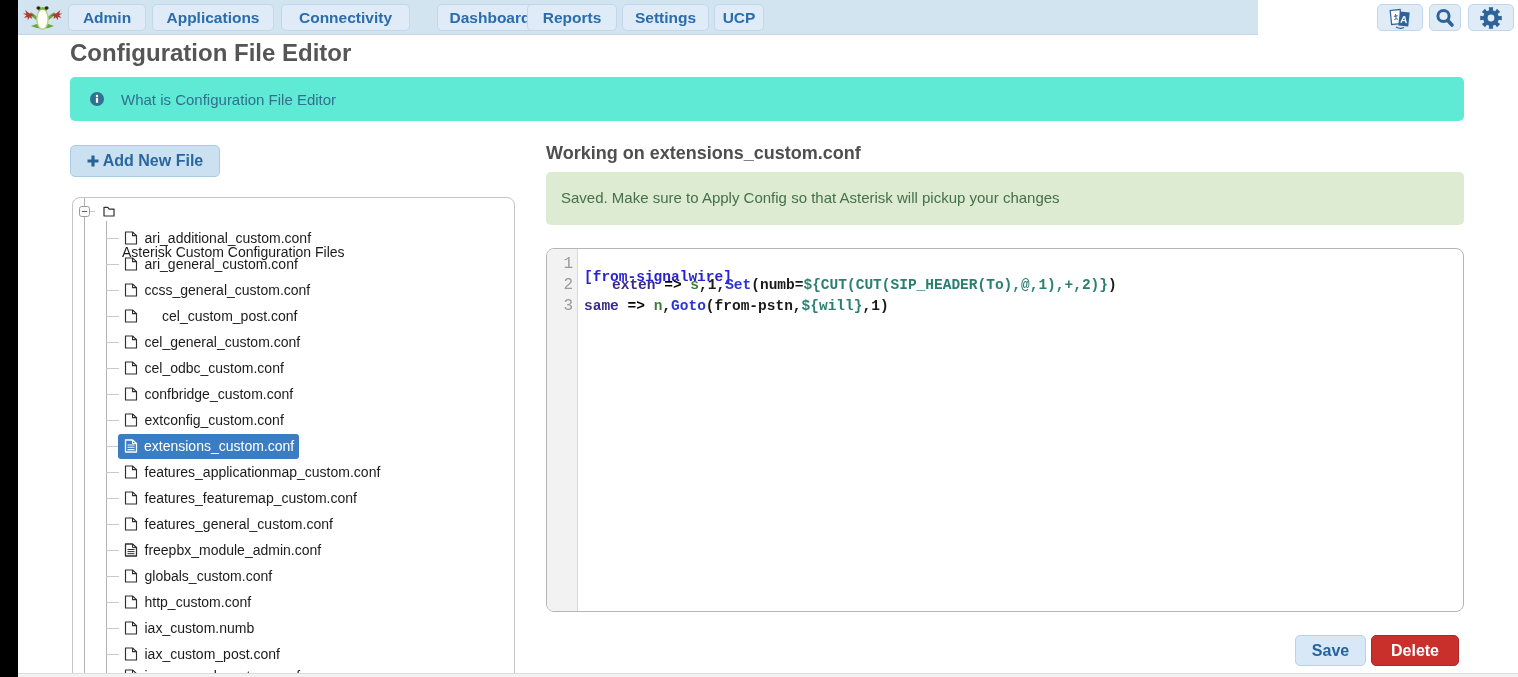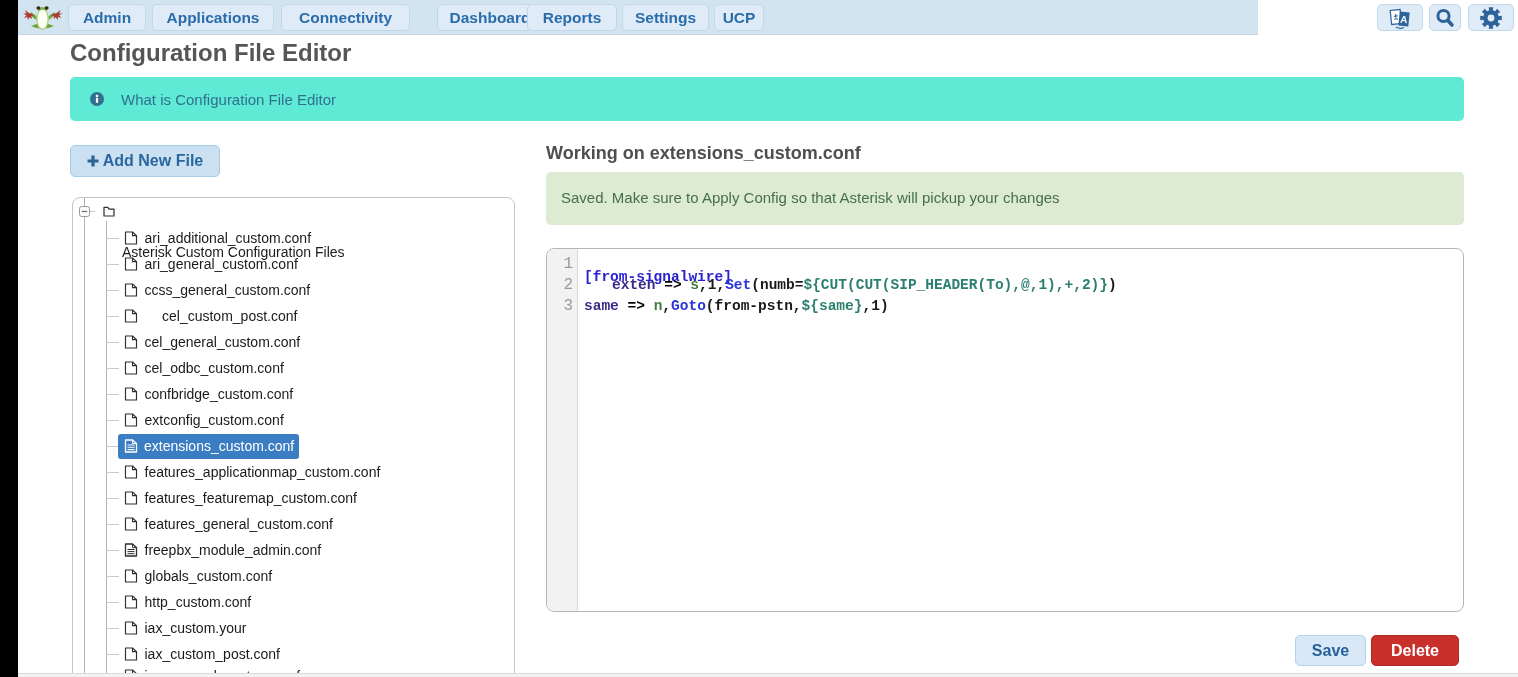--- a/index.html
+++ b/index.html
@@ -219,21 +219,21 @@
 <svg class="abs" style="left:124px;top:595px" width="14" height="14" viewBox="0 0 14 14">
       <path d="M1.5,1 h7 L12.5,4.6 V13 H1.5 Z" fill="#fff" stroke="#2e2e2e" stroke-width="1.15" stroke-linejoin="round"></path>
       <path d="M8.5,1 V4.6 H12.5" fill="none" stroke="#2e2e2e" stroke-width="1.05"></path>
     </svg>
 <div class="tlabel" style="left:144.5px;top:594px;">http_custom.conf</div>
 <div class="hline" style="left:105.5px;top:628px;width:13px;"></div>
 <svg class="abs" style="left:124px;top:621px" width="14" height="14" viewBox="0 0 14 14">
       <path d="M1.5,1 h7 L12.5,4.6 V13 H1.5 Z" fill="#fff" stroke="#2e2e2e" stroke-width="1.15" stroke-linejoin="round"></path>
       <path d="M8.5,1 V4.6 H12.5" fill="none" stroke="#2e2e2e" stroke-width="1.05"></path>
     </svg>
-<div class="tlabel" style="left:144.5px;top:620px;">iax_custom.your</div>
+<div class="tlabel" style="left:144.5px;top:620px;">iax_custom.numb</div>
 <div class="hline" style="left:105.5px;top:654px;width:13px;"></div>
 <svg class="abs" style="left:124px;top:647px" width="14" height="14" viewBox="0 0 14 14">
       <path d="M1.5,1 h7 L12.5,4.6 V13 H1.5 Z" fill="#fff" stroke="#2e2e2e" stroke-width="1.15" stroke-linejoin="round"></path>
       <path d="M8.5,1 V4.6 H12.5" fill="none" stroke="#2e2e2e" stroke-width="1.05"></path>
     </svg>
 <div class="tlabel" style="left:144.5px;top:646px;">iax_custom_post.conf</div>
 <div class="hline" style="left:105.5px;top:676px;width:13px;"></div>
 <svg class="abs" style="left:124px;top:669px" width="14" height="14" viewBox="0 0 14 14">
       <path d="M1.5,1 h7 L12.5,4.6 V13 H1.5 Z" fill="#fff" stroke="#2e2e2e" stroke-width="1.15" stroke-linejoin="round"></path>
       <path d="M8.5,1 V4.6 H12.5" fill="none" stroke="#2e2e2e" stroke-width="1.05"></path>
@@ -245,17 +245,17 @@
   <div class="txt">Saved. Make sure to Apply Config so that Asterisk will pickup your changes</div>
 </div>
 <div class="abs" id="editor">
   <div id="gutter">
     <div class="lnum" style="top:5px;">1</div>
     <div class="lnum" style="top:26px;">2</div>
     <div class="lnum" style="top:47px;">3</div>
   </div>
   <div class="cline" style="top:18px;"><span class="cm-hd">[from-signalwire]</span></div>
   <div class="cline" style="top:26px;margin-left:28px;"><span class="cm-kw">exten</span> <span class="cm-op">=&gt;</span> <span class="cm-pr">s</span>,1,<span class="cm-ap">Set</span>(numb=<span class="cm-vr">${CUT(CUT(SIP_HEADER(To),@,1),+,2)}</span>)</div>
-  <div class="cline" style="top:47px;"><span class="cm-kw">same</span> <span class="cm-op">=&gt;</span> <span class="cm-pr">n</span>,<span class="cm-ap">Goto</span>(from-pstn,<span class="cm-vr">${same}</span>,1)</div>
+  <div class="cline" style="top:47px;"><span class="cm-kw">same</span> <span class="cm-op">=&gt;</span> <span class="cm-pr">n</span>,<span class="cm-ap">Goto</span>(from-pstn,<span class="cm-vr">${will}</span>,1)</div>
 </div>
 <div class="abs" id="savebtn">Save</div>
 <div class="abs" id="delbtn">Delete</div>
 <div class="abs" id="footer"></div>
 
 </body></html>

